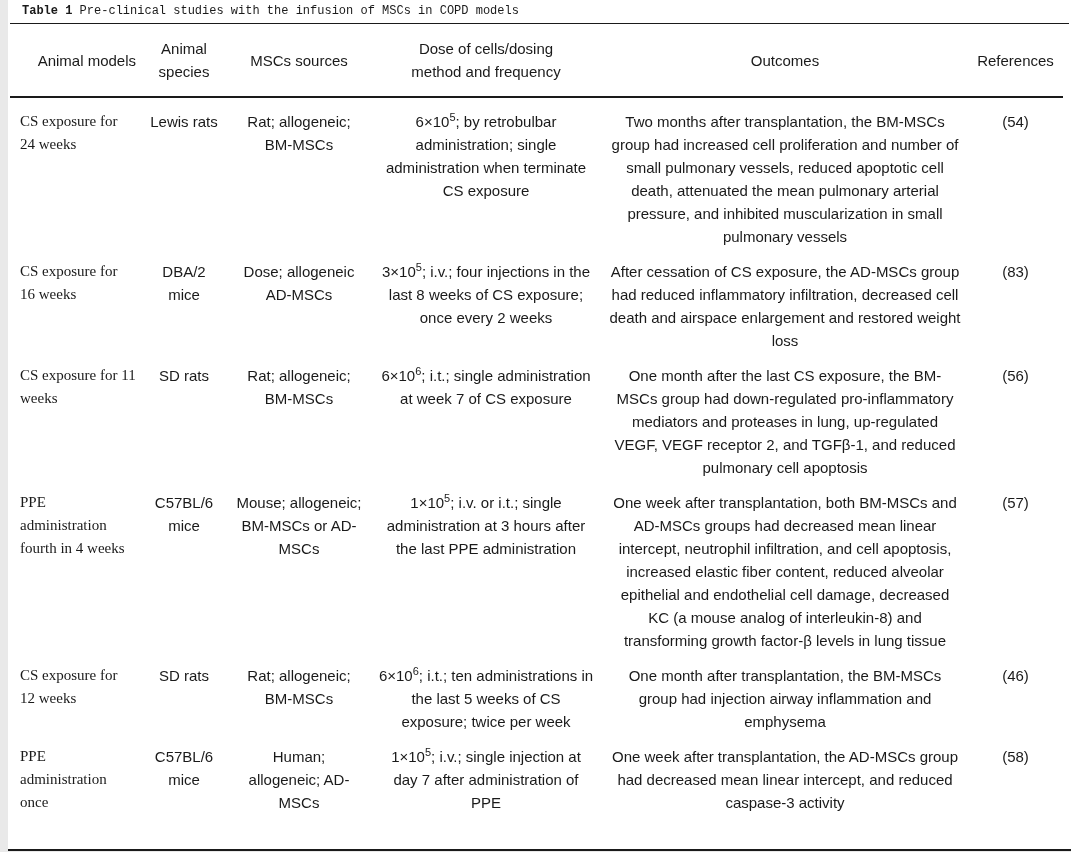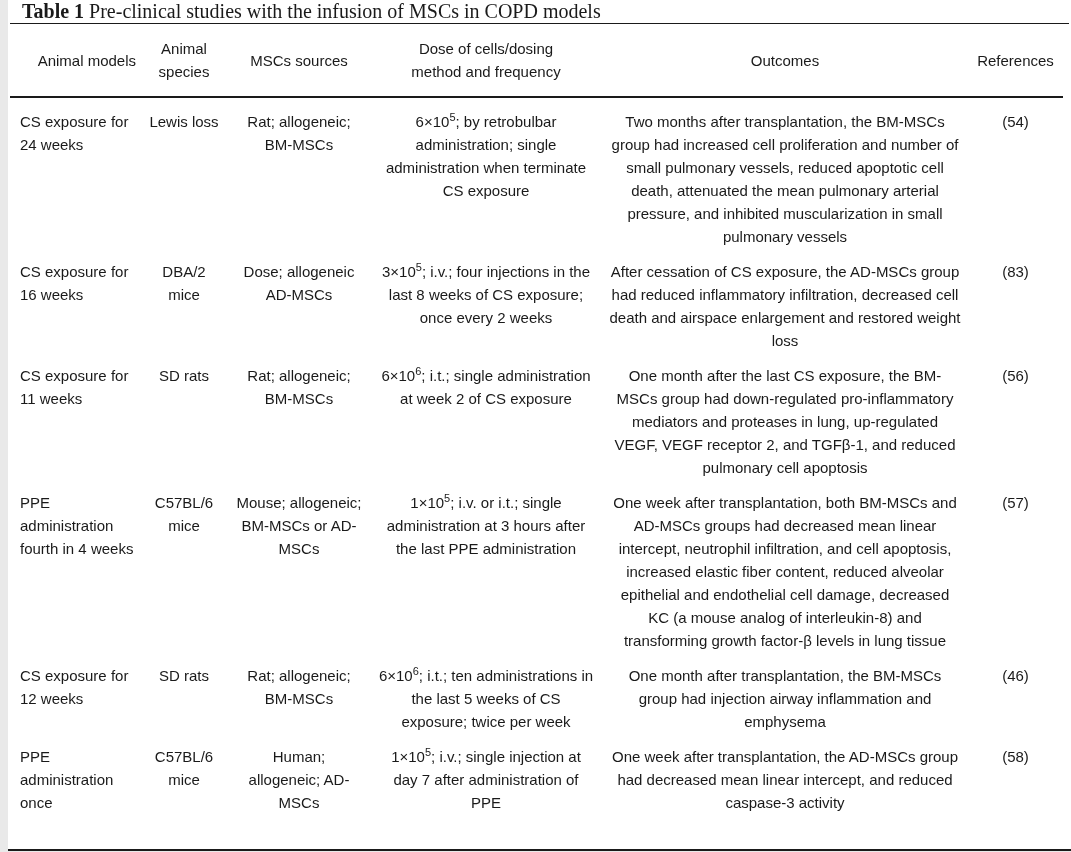--- a/index.html
+++ b/index.html
@@ -12,22 +12,22 @@
     font-family:"Liberation Sans","DejaVu Sans",sans-serif;
     color:var(--text);
   }
   .paper{
     position:absolute;left:8px;top:0;right:0;height:849px;
     background:var(--paper-bg);
     border-bottom:2.5px solid var(--rule);
     overflow:hidden;
   }
   .table-caption{
-    font-family:Liberation Serif, serif;
-    font-size:20px;line-height:20px;
+    font-family:Liberation Mono, monospace;
+    font-size:12px;line-height:20px;
     padding:1px 0 2px 12px;
     border-bottom:1.5px solid var(--rule);
     margin-right:2px;margin-left:2px;
   }
   .table-caption .cap-label{font-weight:bold;}
   table{
     border-collapse:collapse;table-layout:fixed;
     width:1053px;margin-left:2px;
     font-size:15px;line-height:23px;
   }
@@ -36,21 +36,21 @@
   thead th{
     font-weight:normal;text-align:center;vertical-align:middle;
     padding:5px 4px;border-bottom:2.5px solid var(--rule);
   }
   thead th.h-left{text-align:right;padding-left:10px;}
   thead th .hwrap{max-width:178px;margin:8px auto;}
   tbody td{
     vertical-align:top;text-align:center;
     padding:12px 7px 0 7px;
   }
-  tbody td.cell-left{text-align:left;padding-left:10px;padding-right:4px;}
+  tbody td.cell-left{text-align:left;padding-left:10px;padding-right:4px;font-family:Liberation Serif, serif;}
   sup{font-size:11px;line-height:0;vertical-align:baseline;position:relative;top:-6px;}
 </style>
 </head>
 <body>
 
 <div class="paper">
 
   <div class="table-caption">
     <span class="cap-label">Table 1</span><span> Pre-clinical studies with the infusion of MSCs in COPD models</span>
   </div>
@@ -72,39 +72,39 @@
         <th>
             <div class="hwrap">Dose of cells/dosing method and frequency</div>
           </th>
         <th>Outcomes</th>
         <th>References</th>
       </tr>
     </thead>
     <tbody>
       <tr>
         <td class="cell-left">CS exposure for 24 weeks</td>
-        <td>Lewis loss</td>
+        <td>Lewis rats</td>
         <td>Rat; allogeneic; BM-MSCs</td>
         <td><span>6×10</span><sup>5</sup><span>; by retrobulbar administration; single administration when terminate CS exposure</span></td>
         <td>Two months after transplantation, the BM-MSCs group had increased cell proliferation and number of small pulmonary vessels, reduced apoptotic cell death, attenuated the mean pulmonary arterial pressure, and inhibited muscularization in small pulmonary vessels</td>
         <td>(54)</td>
       </tr>
       <tr>
         <td class="cell-left">CS exposure for 16 weeks</td>
         <td>DBA/2 mice</td>
         <td>Dose; allogeneic AD-MSCs</td>
         <td><span>3×10</span><sup>5</sup><span>; i.v.; four injections in the last 8 weeks of CS exposure; once every 2 weeks</span></td>
         <td>After cessation of CS exposure, the AD-MSCs group had reduced inflammatory infiltration, decreased cell death and airspace enlargement and restored weight loss</td>
         <td>(83)</td>
       </tr>
       <tr>
         <td class="cell-left">CS exposure for 11 weeks</td>
         <td>SD rats</td>
         <td>Rat; allogeneic; BM-MSCs</td>
-        <td><span>6×10</span><sup>6</sup><span>; i.t.; single administration at week 2 of CS exposure</span></td>
+        <td><span>6×10</span><sup>6</sup><span>; i.t.; single administration at week 7 of CS exposure</span></td>
         <td>One month after the last CS exposure, the BM-MSCs group had down-regulated pro-inflammatory mediators and proteases in lung, up-regulated VEGF, VEGF receptor 2, and TGFβ-1, and reduced pulmonary cell apoptosis</td>
         <td>(56)</td>
       </tr>
       <tr>
         <td class="cell-left">PPE administration fourth in 4 weeks</td>
         <td>C57BL/6 mice</td>
         <td>Mouse; allogeneic; BM-MSCs or AD-MSCs</td>
         <td><span>1×10</span><sup>5</sup><span>; i.v. or i.t.; single administration at 3 hours after the last PPE administration</span></td>
         <td>One week after transplantation, both BM-MSCs and AD-MSCs groups had decreased mean linear intercept, neutrophil infiltration, and cell apoptosis, increased elastic fiber content, reduced alveolar epithelial and endothelial cell damage, decreased KC (a mouse analog of interleukin-8) and transforming growth factor-β levels in lung tissue</td>
         <td>(57)</td>

